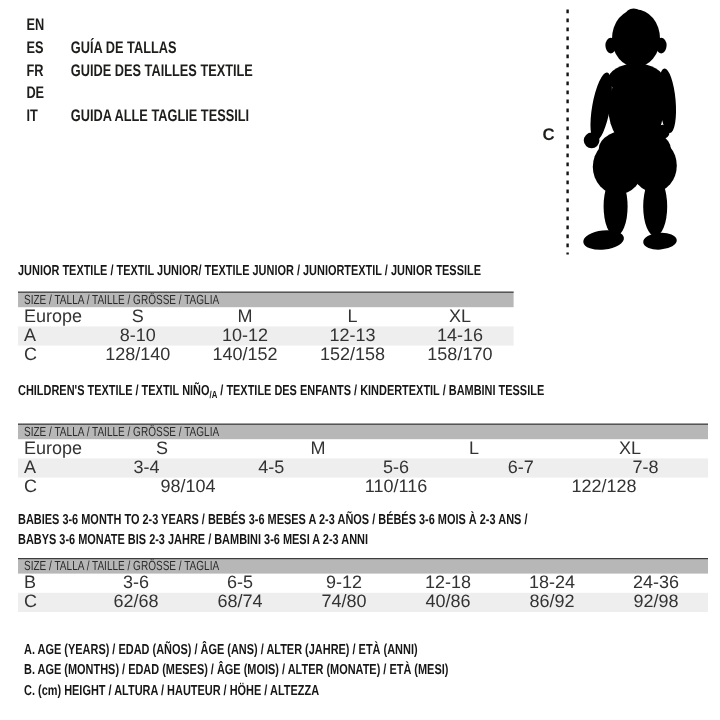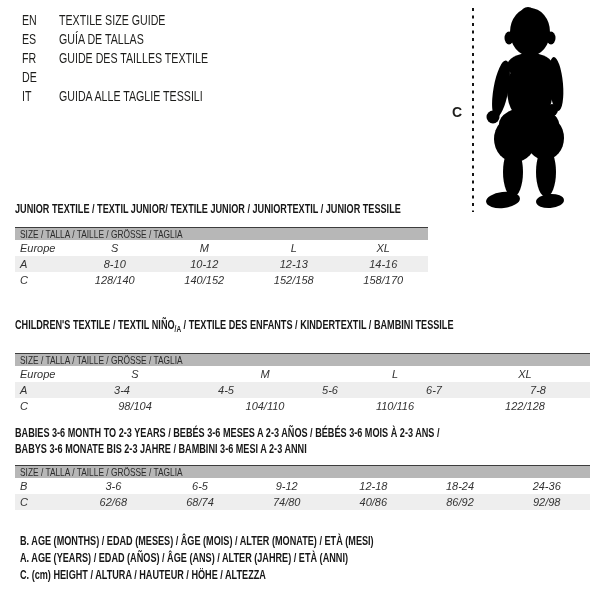--- a/index.html
+++ b/index.html
@@ -8,60 +8,59 @@
     background: #ffffff;
     font-family: "Liberation Sans", sans-serif;
     color: #1d1d1b;
     -webkit-font-smoothing: antialiased;
   }
   
   .cond { display: inline-block; transform: scaleX(0.76); transform-origin: 0 50%; white-space: nowrap; }
 
   
   .lang-block { position: absolute; left: 22px; top: 10px; }
-  .lang-row { display: flex; height: 19px; align-items: center; font-weight: 400; font-size: 14px; }
+  .lang-row { display: flex; height: 19px; align-items: center; font-weight: 700; font-size: 14px; }
   .lang-code { width: 37px; }
 
   
   .figure-svg { position: absolute; left: 440px; top: 0; }
   .figure-svg .shape { fill: var(--silhouette, #000); }
   .measure-c { position: absolute; left: 452px; top: 104px; font-weight: 700; font-size: 14px; }
 
   
   .tbl { position: absolute; left: 15px; }
-  .tbl1 { top: 203px; width: 413px; }
+  .tbl1 { top: 219px; width: 413px; }
   .tbl2 { top: 319px; width: 575px; }
   .tbl3 { top: 425px; width: 575px; }
   .tbl-title { font-weight: 700; font-size: 12px; line-height: 13px; color: #161616; white-space: nowrap; }
   .tbl1 .tbl-title { margin-bottom: 11px; }
   .tbl2 .tbl-title { margin-bottom: 17px; }
   .tbl3 .tbl-title { line-height: 16px; margin-bottom: 8px; }
   .tsub { font-size: 8.5px; vertical-align: -3px; }
   .size-bar {
     height: 12px; background: var(--bar-gray, #b7b7b7);
     border-top: 1px solid var(--bar-line, #3d3d3d);
     display: flex; align-items: flex-end; padding-left: 5px;
     font-size: 11px; color: #2b2b2b; font-weight: 400;
   }
-  .trow { display: flex; align-items: center; height: 16px; font-size: 11px; color: var(--table-text, #333); font-style: italic; }
+  .trow { display: flex; align-items: flex-end; height: 16px; font-size: 15px; color: var(--table-text, #333); }
   .trow.shade { background: var(--stripe-gray, #eee); }
   .tlbl { width: 50px; padding-left: 5px; }
   .tcell { flex: 1; text-align: center; }
 
   
   .legend { position: absolute; left: 20px; top: 533px; font-weight: 700; font-size: 12px; color: #161616; }
   .legend-line { height: 17px; line-height: 17px; white-space: nowrap; }
 </style>
 </head>
 <body>
 
 <div class="lang-block">
   <div class="lang-row">
     <span class="lang-code"><span class="cond">EN</span></span>
-    <span class="lang-label"><span class="cond">TEXTILE SIZE GUIDE</span></span>
   </div>
   <div class="lang-row">
     <span class="lang-code"><span class="cond">ES</span></span>
     <span class="lang-label"><span class="cond">GUÍA DE TALLAS</span></span>
   </div>
   <div class="lang-row">
     <span class="lang-code"><span class="cond">FR</span></span>
     <span class="lang-label"><span class="cond">GUIDE DES TAILLES TEXTILE</span></span>
   </div>
   <div class="lang-row">
@@ -143,21 +142,20 @@
     <span class="tlbl">A</span>
     <span class="tcell">3-4</span>
     <span class="tcell">4-5</span>
     <span class="tcell">5-6</span>
     <span class="tcell">6-7</span>
     <span class="tcell">7-8</span>
   </div>
   <div class="trow">
     <span class="tlbl">C</span>
     <span class="tcell">98/104</span>
-    <span class="tcell">104/110</span>
     <span class="tcell">110/116</span>
     <span class="tcell">122/128</span>
   </div>
 </div>
 
 <div class="tbl tbl3">
   <div class="tbl-title">
     <div><span class="cond">BABIES 3-6 MONTH TO 2-3 YEARS / BEBÉS 3-6 MESES A 2-3 AÑOS / BÉBÉS 3-6 MOIS À 2-3 ANS /</span></div>
     <div><span class="cond">BABYS 3-6 MONATE BIS 2-3 JAHRE / BAMBINI 3-6 MESI A 2-3 ANNI</span></div>
   </div>
@@ -178,16 +176,16 @@
     <span class="tcell">62/68</span>
     <span class="tcell">68/74</span>
     <span class="tcell">74/80</span>
     <span class="tcell">40/86</span>
     <span class="tcell">86/92</span>
     <span class="tcell">92/98</span>
   </div>
 </div>
 
 <div class="legend">
+  <div class="legend-line"><span class="cond">A. AGE (YEARS) / EDAD (AÑOS) / ÂGE (ANS) / ALTER (JAHRE) / ETÀ (ANNI)</span></div>
   <div class="legend-line"><span class="cond">B. AGE (MONTHS) / EDAD (MESES) / ÂGE (MOIS) / ALTER (MONATE) / ETÀ (MESI)</span></div>
-  <div class="legend-line"><span class="cond">A. AGE (YEARS) / EDAD (AÑOS) / ÂGE (ANS) / ALTER (JAHRE) / ETÀ (ANNI)</span></div>
   <div class="legend-line"><span class="cond">C. (cm) HEIGHT / ALTURA / HAUTEUR / HÖHE / ALTEZZA</span></div>
 </div>
 
 </body></html>

